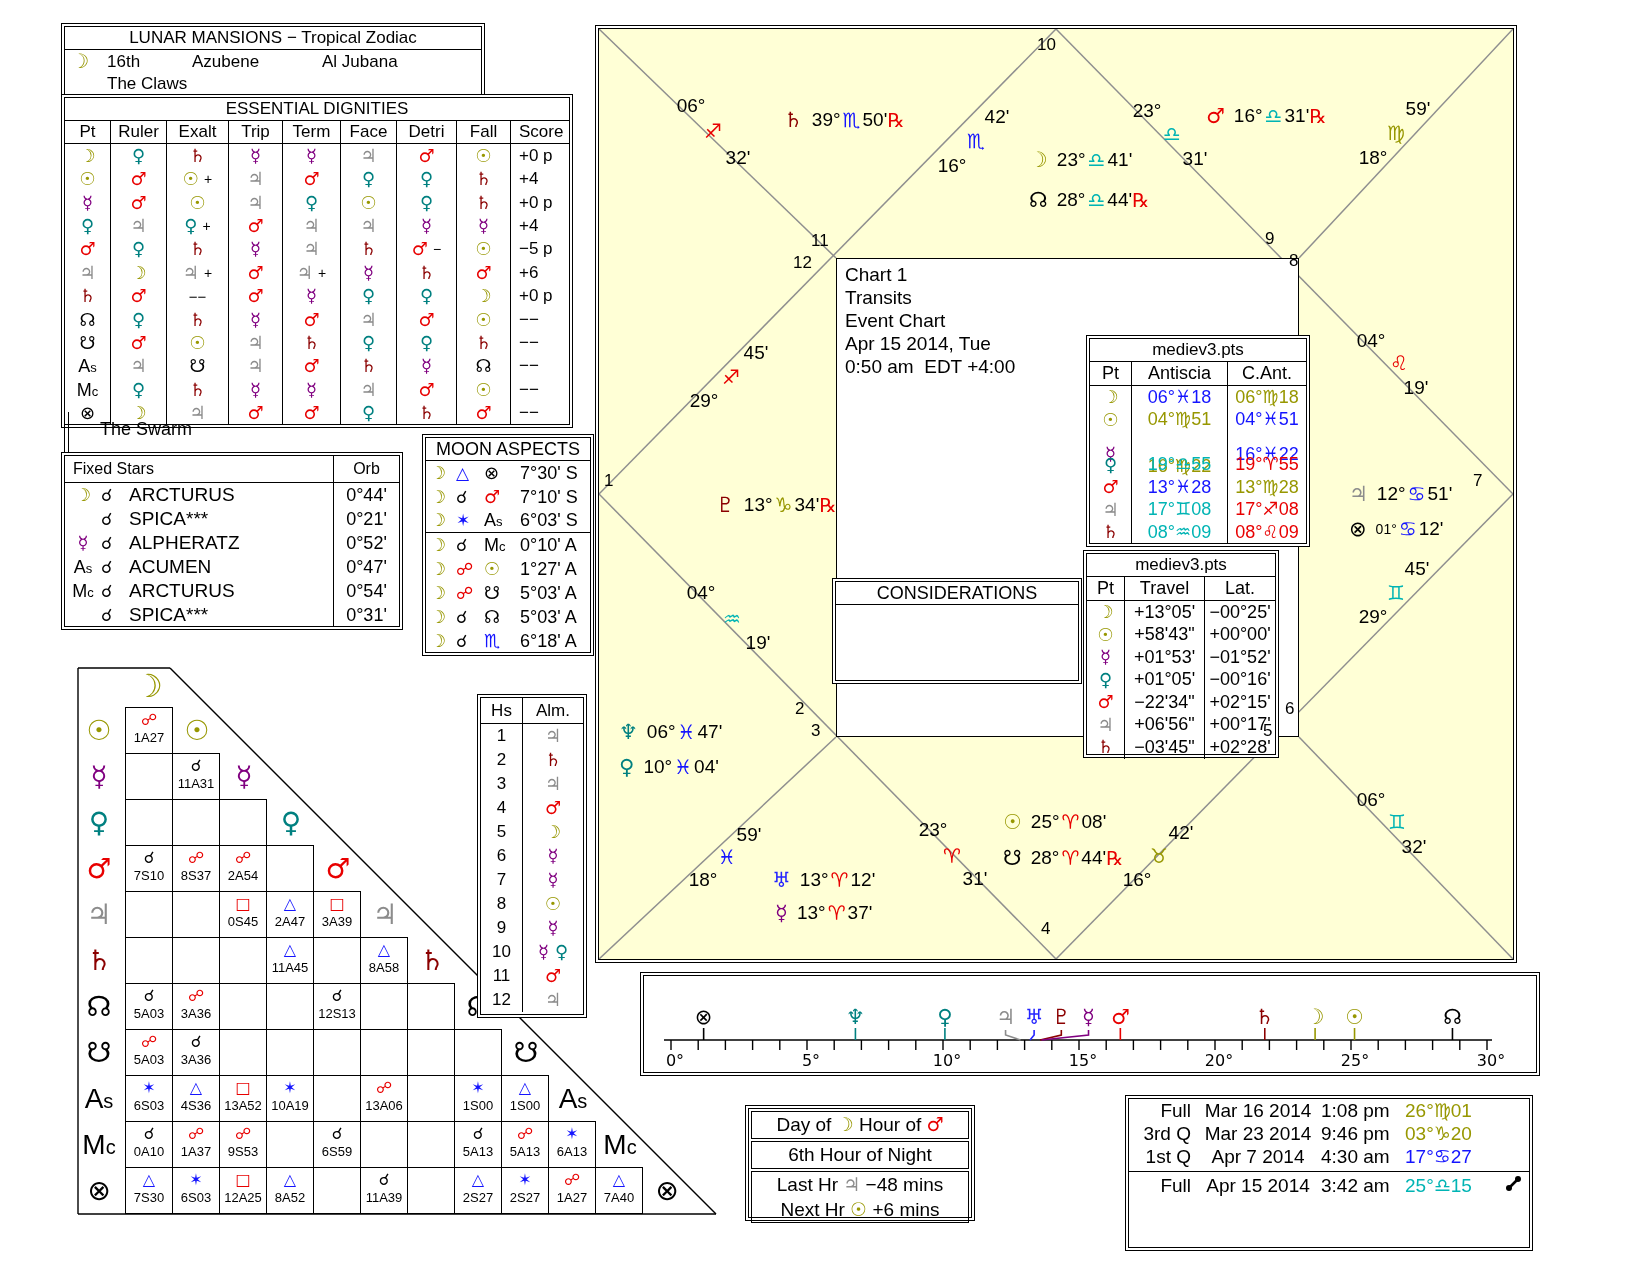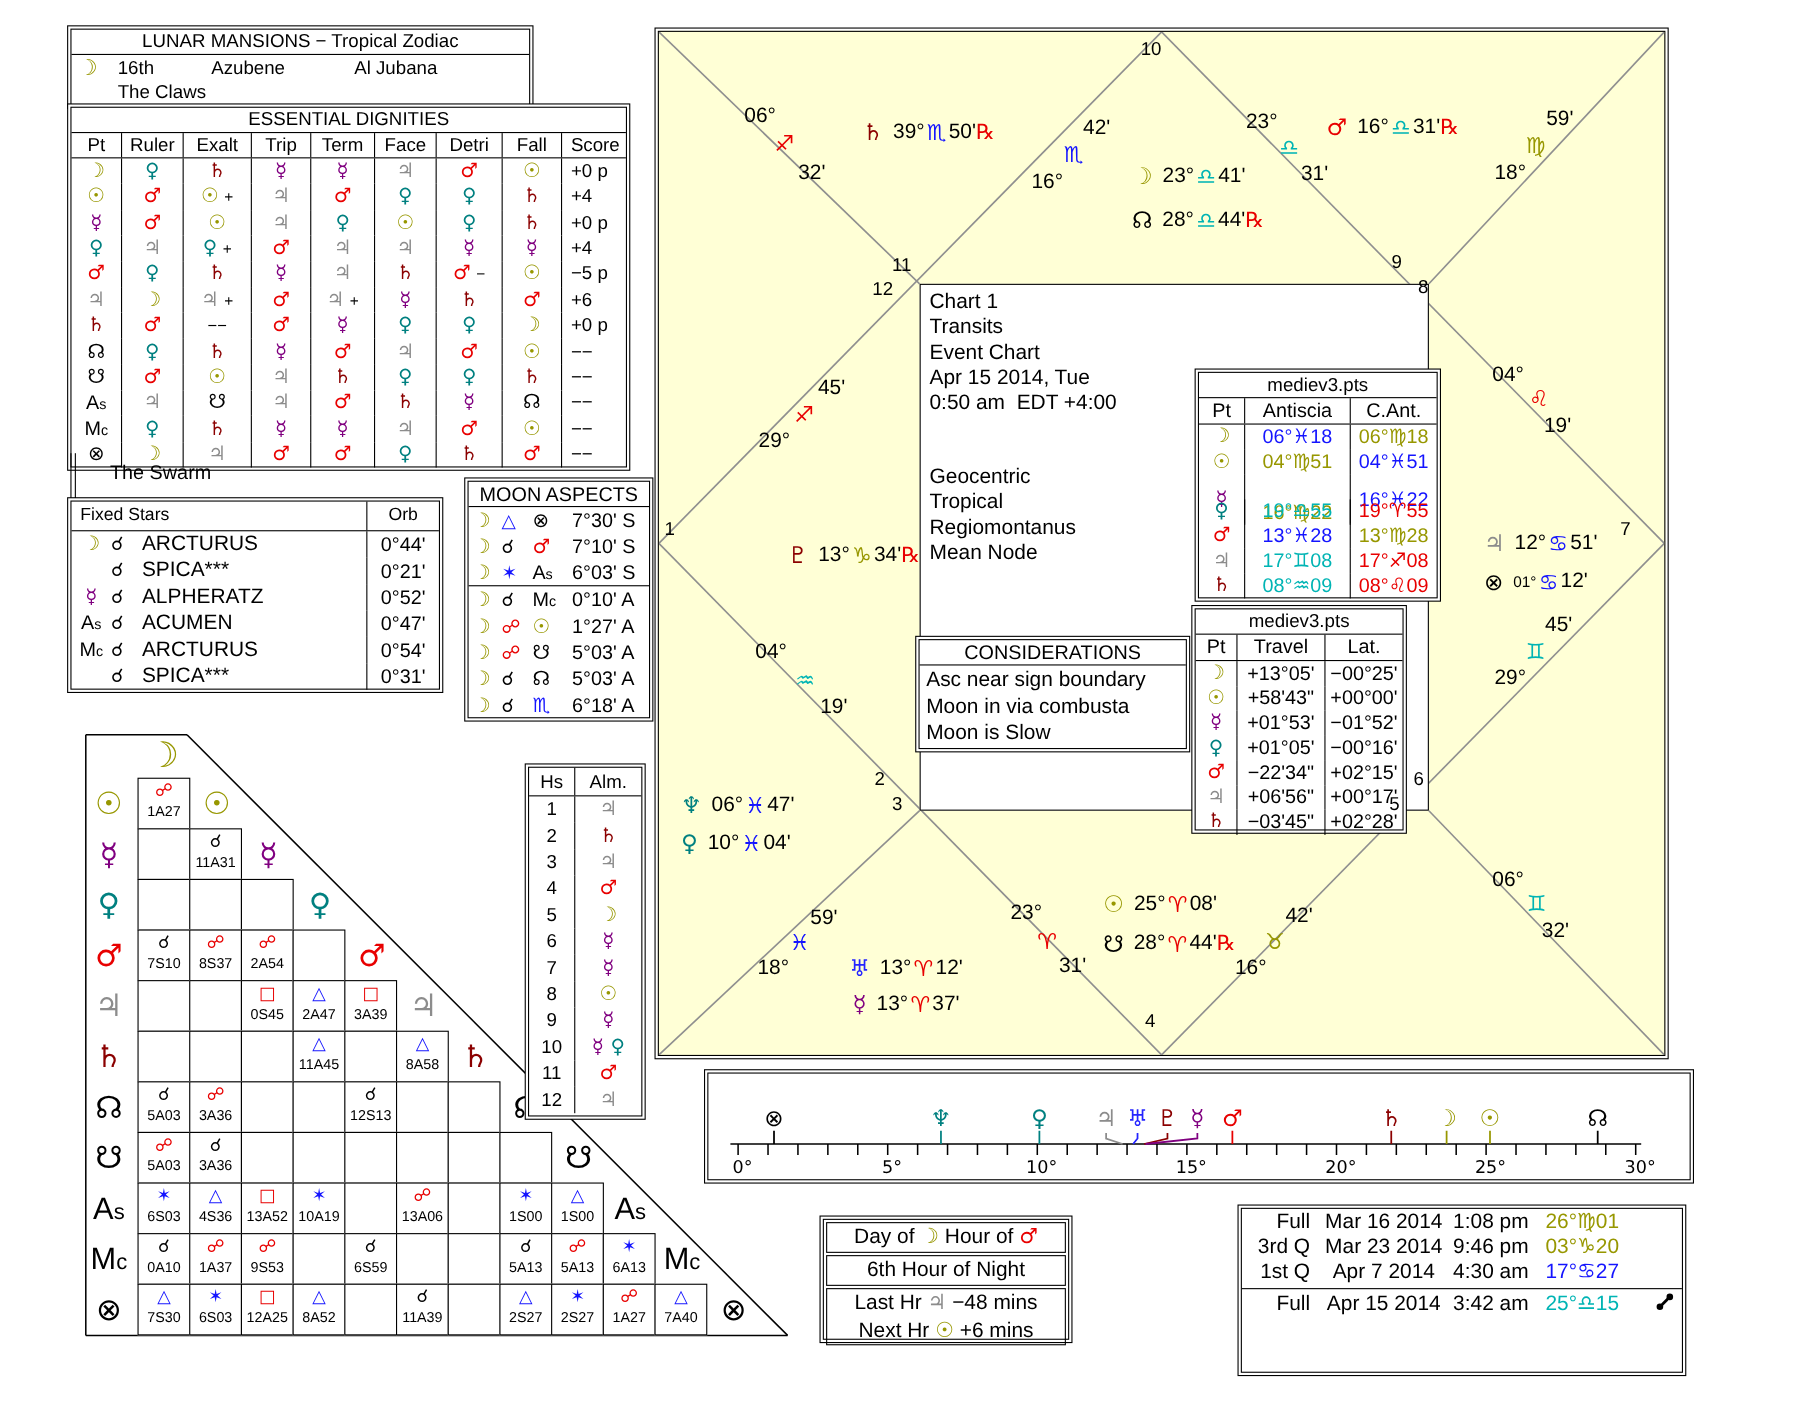--- a/index.html
+++ b/index.html
@@ -877,21 +877,20 @@
         <line x1="457" y1="0" x2="914" y2="465" stroke="#8f8f8f" stroke-width="1.5"></line>
         <line x1="914" y1="465" x2="457" y2="930" stroke="#8f8f8f" stroke-width="1.5"></line>
         <line x1="457" y1="930" x2="0" y2="465" stroke="#8f8f8f" stroke-width="1.5"></line>
         <line x1="0" y1="0" x2="237" y2="229" stroke="#8f8f8f" stroke-width="1.5"></line>
         <line x1="914" y1="0" x2="700" y2="229" stroke="#8f8f8f" stroke-width="1.5"></line>
         <line x1="0" y1="930" x2="237" y2="708" stroke="#8f8f8f" stroke-width="1.5"></line>
         <line x1="914" y1="930" x2="700" y2="708" stroke="#8f8f8f" stroke-width="1.5"></line>
       </svg>
     <div id="info-box">
       <div id="info-lines"><div>Chart 1</div><div>Transits</div><div>Event Chart</div><div>Apr 15 2014, Tue</div><div>0:50 am  EDT +4:00</div></div>
-      <div id="settings-lines"><div>Geocentric</div><div>Tropical</div><div>Regiomontanus</div><div>Mean Node</div></div>
     </div>
     <div class="dbox" id="ant-box" style="left:490px;top:309px;width:218px;height:206px;">
         <div class="boxtitle" style="font-size: 17px;">mediev3.pts</div>
         <div class="ptable-head" style="grid-template-columns: 42px 96px 78px;">
           <span class="vsep">Pt</span>
           <span class="vsep">Antiscia</span>
           <span>C.Ant.</span>
         </div>
         <div class="ptrow" style="grid-template-columns: 42px 96px 78px; height: 22.5px;">
           <span class="vsep">
@@ -1009,25 +1008,20 @@
         <div class="ptrow" style="grid-template-columns: 38px 80px 70px; height: 22.5px;">
           <span class="vsep">
             <span class="g" style="font-size: 18px; color: rgb(139, 0, 0);">♄</span>
           </span>
           <span class="vsep">−03'45"</span>
           <span>+02°28'</span>
         </div>
       </div>
     <div class="dbox" id="cons-box" style="left:236px;top:552px;width:244px;height:100px;">
       <div class="boxtitle" style="font-size:18px;">CONSIDERATIONS</div>
-      <div id="cons-items">
-          <div>Asc near sign boundary</div>
-          <div>Moon in via combusta</div>
-          <div>Moon is Slow</div>
-        </div>
     </div>
   <div class="housenum" style="left: 5px; top: 442px;">1</div>
       <div class="housenum" style="left: 196px; top: 670px;">2</div>
       <div class="housenum" style="left: 212px; top: 692px;">3</div>
       <div class="housenum" style="left: 442px; top: 890px;">4</div>
       <div class="housenum" style="left: 664px; top: 692px;">5</div>
       <div class="housenum" style="left: 686px; top: 670px;">6</div>
       <div class="housenum" style="left: 874px; top: 442px;">7</div>
       <div class="housenum" style="left: 690px; top: 222px;">8</div>
       <div class="housenum" style="left: 666px; top: 200px;">9</div>

